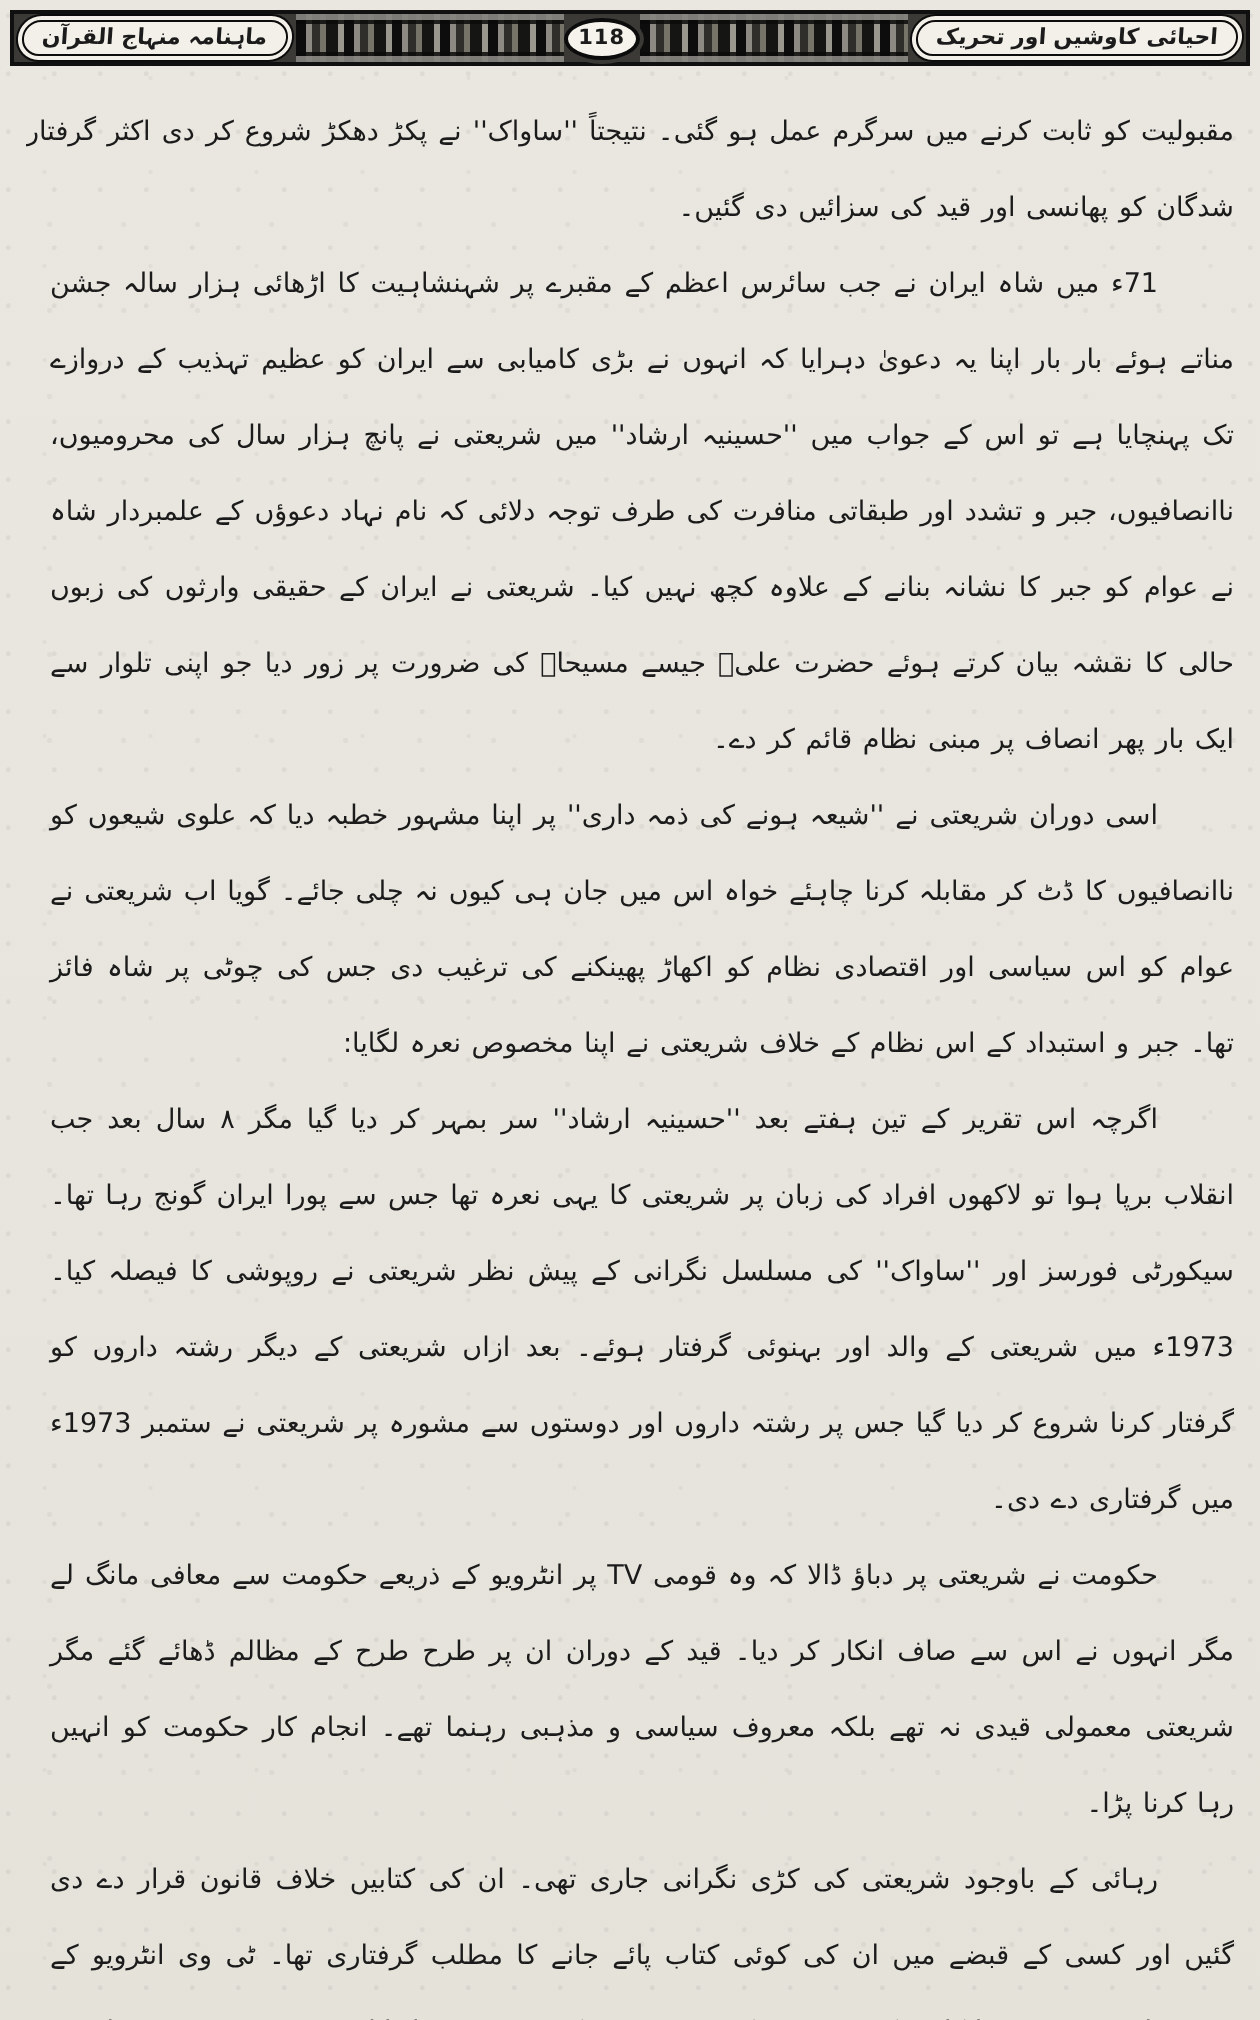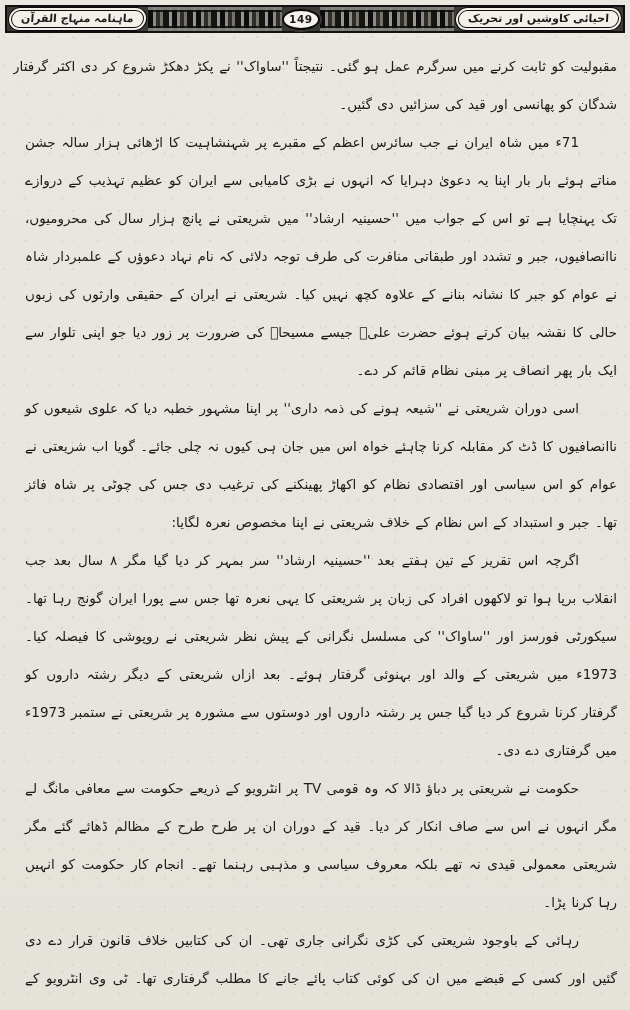--- a/index.html
+++ b/index.html
@@ -104,21 +104,21 @@
   }
 </style>
 </head>
 <body>
 
 <div class="page">
 
   <div class="header-band">
     <div class="cartouche">احیائی کاوشیں اور تحریک</div>
     <div class="ornament"></div>
-    <div class="page-num-badge">149</div>
+    <div class="page-num-badge">118</div>
     <div class="ornament"></div>
     <div class="cartouche">ماہنامہ منہاج القرآن</div>
   </div>
 
   <div class="body-text">
     <p>مقبولیت کو ثابت کرنے میں سرگرم عمل ہو گئی۔ نتیجتاً ''ساواک'' نے پکڑ دھکڑ شروع کر دی اکثر گرفتار شدگان کو پھانسی اور قید کی سزائیں دی گئیں۔</p>
     <p class="indent">71ء میں شاہ ایران نے جب سائرس اعظم کے مقبرے پر شہنشاہیت کا اڑھائی ہزار سالہ جشن مناتے ہوئے بار بار اپنا یہ دعویٰ دہرایا کہ انہوں نے بڑی کامیابی سے ایران کو عظیم تہذیب کے دروازے تک پہنچایا ہے تو اس کے جواب میں ''حسینیہ ارشاد'' میں شریعتی نے پانچ ہزار سال کی محرومیوں، ناانصافیوں، جبر و تشدد اور طبقاتی منافرت کی طرف توجہ دلائی کہ نام نہاد دعوؤں کے علمبردار شاہ نے عوام کو جبر کا نشانہ بنانے کے علاوہ کچھ نہیں کیا۔ شریعتی نے ایران کے حقیقی وارثوں کی زبوں حالی کا نقشہ بیان کرتے ہوئے حضرت علیؓ جیسے مسیحاؑ کی ضرورت پر زور دیا جو اپنی تلوار سے ایک بار پھر انصاف پر مبنی نظام قائم کر دے۔</p>
     <p class="indent">اسی دوران شریعتی نے ''شیعہ ہونے کی ذمہ داری'' پر اپنا مشہور خطبہ دیا کہ علوی شیعوں کو ناانصافیوں کا ڈٹ کر مقابلہ کرنا چاہئے خواہ اس میں جان ہی کیوں نہ چلی جائے۔ گویا اب شریعتی نے عوام کو اس سیاسی اور اقتصادی نظام کو اکھاڑ پھینکنے کی ترغیب دی جس کی چوٹی پر شاہ فائز تھا۔ جبر و استبداد کے اس نظام کے خلاف شریعتی نے اپنا مخصوص نعرہ لگایا:</p>
     <p class="indent">اگرچہ اس تقریر کے تین ہفتے بعد ''حسینیہ ارشاد'' سر بمہر کر دیا گیا مگر ۸ سال بعد جب انقلاب برپا ہوا تو لاکھوں افراد کی زبان پر شریعتی کا یہی نعرہ تھا جس سے پورا ایران گونج رہا تھا۔ سیکورٹی فورسز اور ''ساواک'' کی مسلسل نگرانی کے پیش نظر شریعتی نے روپوشی کا فیصلہ کیا۔ 1973ء میں شریعتی کے والد اور بہنوئی گرفتار ہوئے۔ بعد ازاں شریعتی کے دیگر رشتہ داروں کو گرفتار کرنا شروع کر دیا گیا جس پر رشتہ داروں اور دوستوں سے مشورہ پر شریعتی نے ستمبر 1973ء میں گرفتاری دے دی۔</p>
     <p class="indent">حکومت نے شریعتی پر دباؤ ڈالا کہ وہ قومی TV پر انٹرویو کے ذریعے حکومت سے معافی مانگ لے مگر انہوں نے اس سے صاف انکار کر دیا۔ قید کے دوران ان پر طرح طرح کے مظالم ڈھائے گئے مگر شریعتی معمولی قیدی نہ تھے بلکہ معروف سیاسی و مذہبی رہنما تھے۔ انجام کار حکومت کو انہیں رہا کرنا پڑا۔</p>

